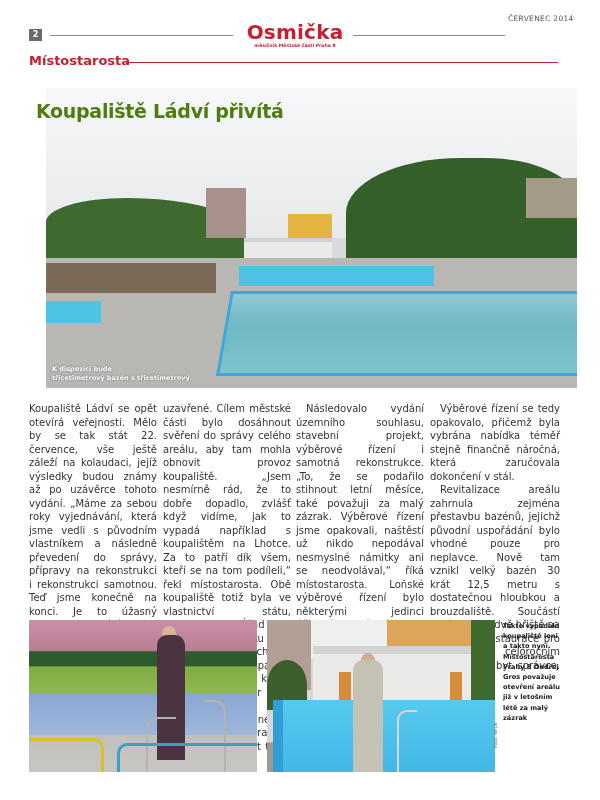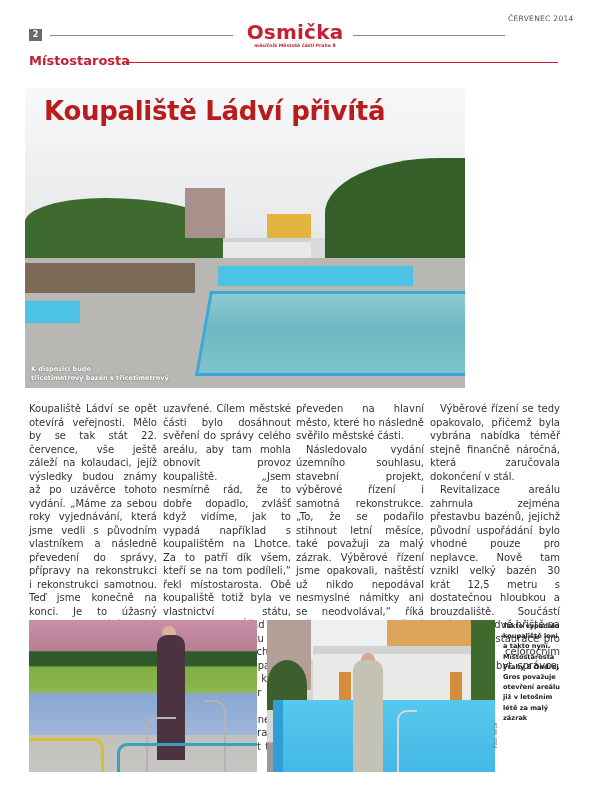--- a/index.html
+++ b/index.html
@@ -28,21 +28,21 @@
       letter-spacing: 0.3px; white-space: nowrap;
     }
     .section-title {
       position: absolute; left: 29px; top: 53px; color: #c4202f;
       font-weight: bold; font-size: 13px; line-height: 16px;
     }
     .section-line { position: absolute; left: 126px; top: 62px; width: 432px; height: 1px; background: #c4202f; }
 
     
     .hero {
-      position: absolute; left: 25px; top: 88px; width: 440px; height: 300px; overflow: hidden;
+      position: absolute; left: 46px; top: 88px; width: 531px; height: 300px; overflow: hidden;
       background: linear-gradient(#eef0f2 0%, #e3e6e9 35%, #d7dbde 38%);
       padding-left: 11px;
     }
     .hero .sky { position: absolute; left: 0; top: 0; width: 100%; height: 150px; background: linear-gradient(#f7f8f9, #e6e8ea); }
     .hero .trees-left { position: absolute; left: 0; top: 110px; width: 200px; height: 60px; background: #3f6a2f; border-radius: 40% 60% 0 0; }
     .hero .trees-right { position: absolute; left: 300px; top: 70px; width: 231px; height: 110px; background: #355f28; border-radius: 50% 40% 0 0; }
     .hero .tower { position: absolute; left: 160px; top: 100px; width: 40px; height: 50px; background: #a8918a; }
     .hero .bld-right { position: absolute; left: 480px; top: 90px; width: 51px; height: 40px; background: #a49a88; }
     .hero .house-yellow { position: absolute; left: 242px; top: 126px; width: 44px; height: 25px; background: #e3b43f; }
     .hero .house-white { position: absolute; left: 198px; top: 150px; width: 88px; height: 28px; background: #e9e9ea; border-top: 4px solid #cfd2d4; }
@@ -55,22 +55,22 @@
       transform: skewX(-10deg); transform-origin: bottom left;
     }
     .hero .pool-small { position: absolute; left: 0; top: 213px; width: 55px; height: 22px; background: #4cc3e4; }
     .hero-caption {
       position: absolute; left: 6px; bottom: 5px; color: #ffffff; font-size: 6.5px; font-weight: bold;
       line-height: 9px; text-shadow: 0 0 2px rgba(0,0,0,0.5);
     }
 
     
     .headline {
-      position: absolute; left: 44px; top: 94px; width: 380px; font-family: "DejaVu Sans", sans-serif;
-      font-weight: bold; font-size: 26px; line-height: 34px; color: #b91c1c; letter-spacing: -0.3px;
+      position: absolute; left: 36px; top: 94px; width: 380px; font-family: "DejaVu Sans", sans-serif;
+      font-weight: bold; font-size: 19px; line-height: 34px; color: #4d7c0f; letter-spacing: -0.3px;
     }
 
     
     .col {
       position: absolute; top: 402px; width: 128px; font-size: 10px; line-height: 13.5px;
       color: #333; text-align: justify; hyphens: manual;
     }
     .col p { text-indent: 0; }
     .col p.ind { text-indent: 10px; }
     .col1 { left: 29px; }
@@ -154,21 +154,20 @@
 </h1>
 
 <div class="col col1">
   <p>Koupaliště Ládví se opět otevírá veřejnosti. Mělo by se tak stát 22. července, vše ještě záleží na kolaudaci, jejíž výsledky budou známy až po uzávěrce tohoto vydání. „Máme za sebou roky vyjednávání, která jsme vedli s původním vlastníkem a následně převedení do správy, přípravy na rekonstrukci i rekonstrukci samotnou. Teď jsme konečně na konci. Je to úžasný pocit,“ usmívá se zástupce starosty Ondřej Gros, který stál za letitým martýriem a znovuotevřením koupaliště.</p>
   <p class="ind">To bylo uvedeno do provozu v roce 1982 a dlouhá léta pak bylo</p>
 </div>
 <div class="col col2">
   <p>uzavřené. Cílem městské části bylo dosáhnout svěření do správy celého areálu, aby tam mohla obnovit provoz koupaliště. „Jsem nesmírně rád, že to dobře dopadlo, zvlášť když vidíme, jak to vypadá například s koupalištěm na Lhotce. Za to patří dík všem, kteří se na tom podíleli,“ řekl místostarosta. Obě koupaliště totiž byla ve vlastnictví státu, spravoval je Úřad pro zastupování státu ve věcech majetkových. Na rozdíl od koupaliště Lhotka, které koupil soukromý investor a v současnosti ho čeká značně nejistá budoucnost, se radnici podařilo dosáhnout toho, aby byl areál</p>
 </div>
 <div class="col col3">
-  <p>převeden na hlavní město, které ho následně svěřilo městské části.</p>
   <p class="ind">Následovalo vydání územního souhlasu, stavební projekt, výběrové řízení i samotná rekonstrukce. „To, že se podařilo stihnout letní měsíce, také považuji za malý zázrak. Výběrové řízení jsme opakovali, naštěstí už nikdo nepodával nesmyslné námitky ani se neodvolával,“ říká místostarosta. Loňské výběrové řízení bylo některými jedinci účelově zdržováno a navíc by v něm podle zákona musela být vybrána firma, která by koupaliště předala až v září letošního roku. „To pro nás bylo nepřijatelné. Ne-</p>
 </div>
 <div class="col col4">
   <p class="ind">Výběrové řízení se tedy opakovalo, přičemž byla vybrána nabídka téměř stejně finančně náročná, která zaručovala dokončení v stál.</p>
   <p class="ind">Revitalizace areálu zahrnula zejména přestavbu bazénů, jejichž původní uspořádání bylo vhodné pouze pro neplavce. Nově tam vznikl velký bazén 30 krát 12,5 metru s dostatečnou hloubkou a brouzdaliště. Součástí areálu jsou i dvě hřiště na pétanque, restaurace pro 40 osob s celoročním provozem a byt správce. -hš-</p>
 </div>
 
 <div class="photo1">
   <div class="wall"></div>
   <div class="person-head"></div>

